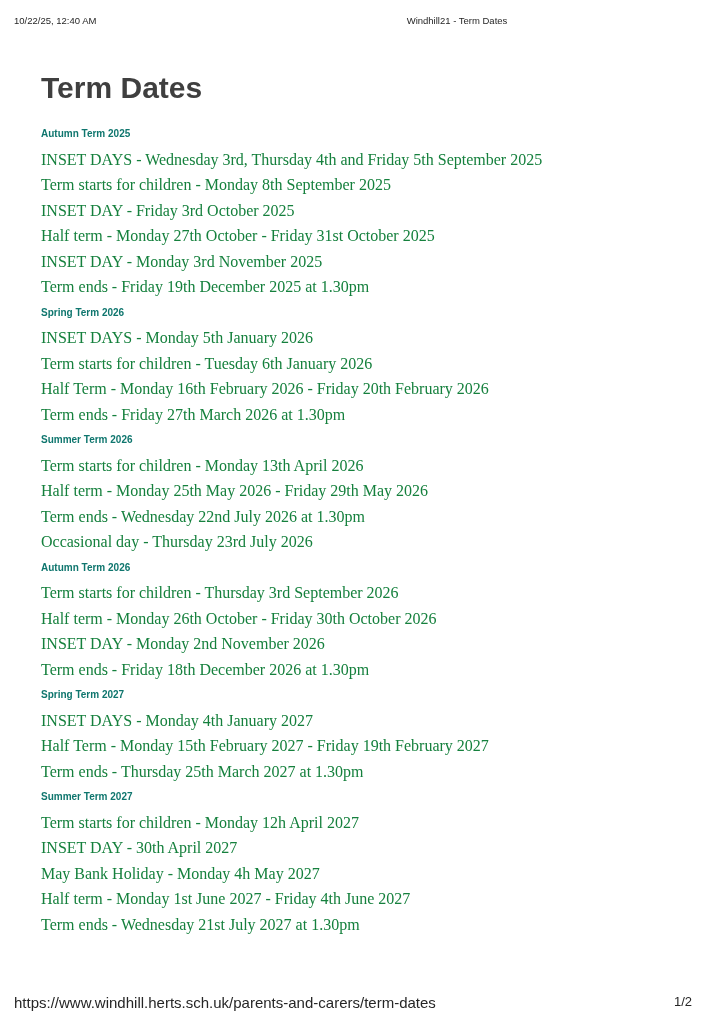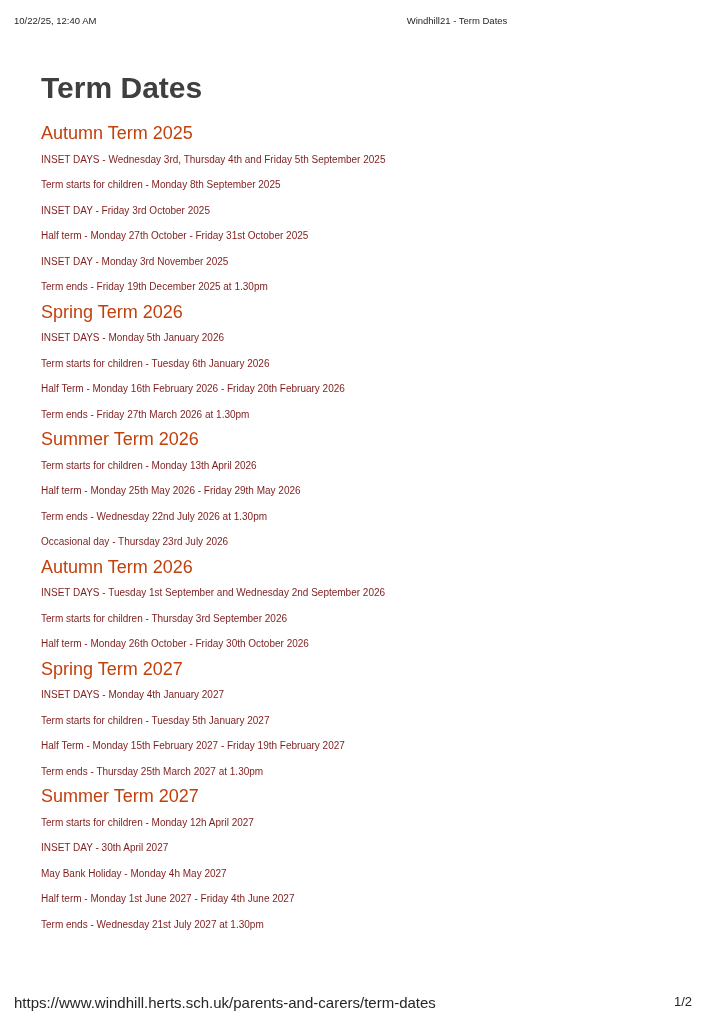--- a/index.html
+++ b/index.html
@@ -39,33 +39,34 @@
   .page-title {
     margin: 50px 0 15px 0;
     font-size: 30px;
     line-height: 36px;
     font-weight: bold;
     color: #3f3f3f;
   }
   .section { margin: 0; }
   .section-heading {
     margin: 0;
-    font-size: 18px;
+    font-size: 10px;
     line-height: 25.5px;
-    font-weight: normal;
-    color: #c2410c;
+    font-weight: bold;
+    color: #0f766e;
     white-space: nowrap;
   }
   .term-line {
     margin: 0;
-    font-size: 10px;
+    font-size: 16px;
     line-height: 25.5px;
     font-weight: normal;
-    color: #7f1d1d;
+    color: #15803d;
     white-space: nowrap;
+    font-family: Liberation Serif, serif;
   }
   .print-footer-url {
     position: absolute;
     top: 994px;
     left: 14px;
     font-size: 15px;
     color: #262626;
     white-space: nowrap;
   }
   .print-footer-page {
@@ -106,29 +107,29 @@
   <div class="section">
     <p class="section-heading">Summer Term 2026</p>
     <p class="term-line">Term starts for children - Monday 13th April 2026</p>
     <p class="term-line">Half term - Monday 25th May 2026 - Friday 29th May 2026</p>
     <p class="term-line">Term ends - Wednesday 22nd July 2026 at 1.30pm</p>
     <p class="term-line">Occasional day - Thursday 23rd July 2026</p>
   </div>
 
   <div class="section">
     <p class="section-heading">Autumn Term 2026</p>
-    <p class="term-line">INSET DAYS - Tuesday 1st September and Wednesday 2nd September 2026</p>
     <p class="term-line">Term starts for children - Thursday 3rd September 2026</p>
     <p class="term-line">Half term - Monday 26th October - Friday 30th October 2026</p>
+    <p class="term-line">INSET DAY - Monday 2nd November 2026</p>
+    <p class="term-line">Term ends - Friday 18th December 2026 at 1.30pm</p>
   </div>
 
   <div class="section">
     <p class="section-heading">Spring Term 2027</p>
     <p class="term-line">INSET DAYS - Monday 4th January 2027</p>
-    <p class="term-line">Term starts for children - Tuesday 5th January 2027</p>
     <p class="term-line">Half Term - Monday 15th February 2027 - Friday 19th February 2027</p>
     <p class="term-line">Term ends - Thursday 25th March 2027 at 1.30pm</p>
   </div>
 
   <div class="section">
     <p class="section-heading">Summer Term 2027</p>
     <p class="term-line">Term starts for children - Monday 12h April 2027</p>
     <p class="term-line">INSET DAY - 30th April 2027</p>
     <p class="term-line">May Bank Holiday - Monday 4h May 2027</p>
     <p class="term-line">Half term - Monday 1st June 2027 - Friday 4th June 2027</p>

